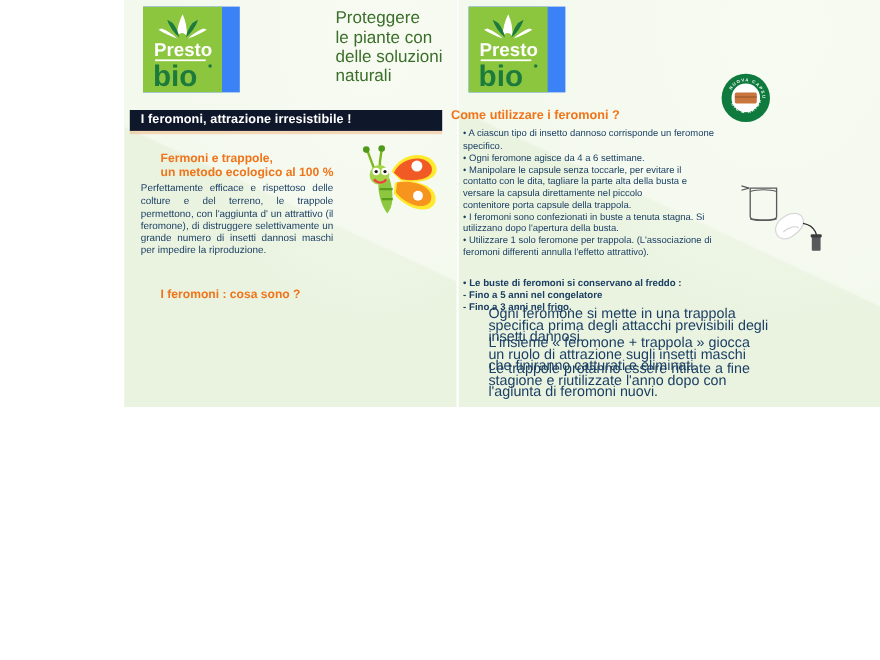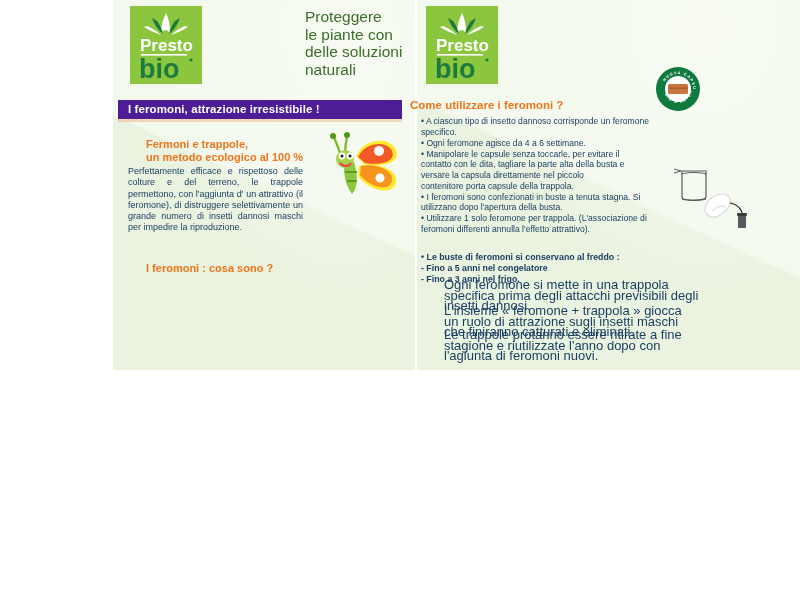--- a/index.html
+++ b/index.html
@@ -18,36 +18,36 @@
   .panel-right{left:417px;top:0;width:383px;height:370px;}
   
   .wedge{position:absolute;top:0;right:0;width:130%;height:100%;
          background:linear-gradient(205deg,#f4f9ee 0%,#f4f9ee 46%,rgba(244,249,238,0) 46.5%);
          pointer-events:none;}
   .wedge2{position:absolute;top:0;left:0;width:100%;height:100%;
          background:radial-gradient(ellipse at 75% 8%, #f7fbf2 0%, rgba(247,251,242,0) 55%);
          pointer-events:none;}
 
   
-  .logo{position:absolute;width:72px;height:78px;background:#84cc16;}
+  .logo{position:absolute;width:88px;height:78px;background:#3b82f6;}
   .logo-l{left:130px;top:6px;}
   .logo-r{left:426px;top:6px;}
   .logo svg{display:block;width:72px;height:78px;}
 
   
   .headline{
     position:absolute;left:305px;top:8px;width:105px;
     text-align:left;color:#3b6e2a;font-size:15.5px;line-height:17.5px;
     font-family:"Liberation Sans", sans-serif;
   }
 
   
   .titlebar{
     position:absolute;left:118px;top:100px;width:284px;height:19px;
-    background:#4c1d95;color:#fff;font-weight:bold;font-size:11.5px;
+    background:#0f172a;color:#fff;font-weight:bold;font-size:11.5px;
     line-height:19px;padding-left:10px;box-sizing:border-box;letter-spacing:.1px;
   }
   .titlebar::after{content:"";position:absolute;left:0;top:19px;width:100%;height:3px;
     background:rgba(240,125,38,.28);}
 
   
   .lsub{position:absolute;left:128px;color:#f0751a;font-weight:bold;font-size:11px;line-height:13px;margin-left:18px;}
   .lsub1{top:138px;width:180px;}
   .lsub2{top:262px;width:260px;}
   .lbody{position:absolute;color:#1b3f63;font-size:9px;line-height:11.3px;text-align:justify;}

